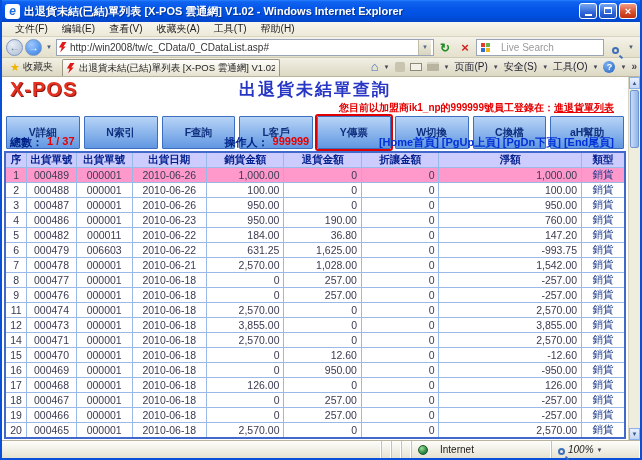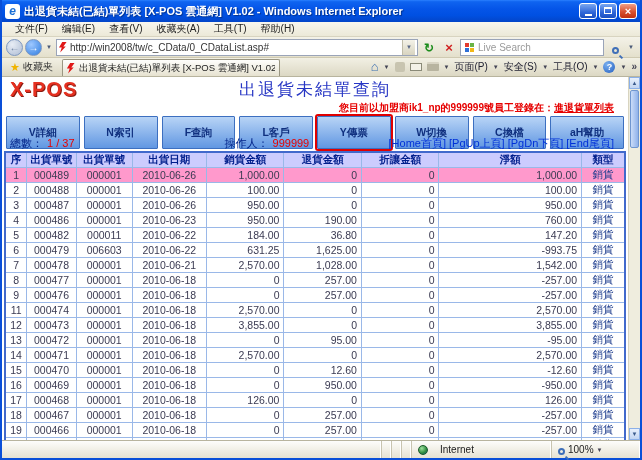--- a/index.html
+++ b/index.html
@@ -39,22 +39,22 @@
              padding:0 2px; gap:3px; cursor:text; }
   .favicon { width:8px; height:11px; background:#e01818; display:inline-block; flex:0 0 8px;
              clip-path:polygon(45% 0,100% 0,55% 45%,85% 45%,15% 100%,35% 55%,0 55%); }
   .url-text { font-size:10px; color:#333; flex:1; white-space:nowrap; overflow:hidden; }
   .combo-arrow { font-size:6px; color:#5a6886; background:linear-gradient(#f4f2e8,#d8d4c0); height:15px; width:13px;
                  text-align:center; line-height:15px; border-left:1px solid #c0bca8; cursor:pointer; }
   .tool { width:18px; height:17px; text-align:center; line-height:16px; font-size:12px; cursor:pointer;
           border:1px solid transparent; border-radius:2px; }
   .tool.refresh { color:#1c8c1c; font-weight:bold; }
   .tool.stop { color:#d02020; font-weight:bold; font-size:13px; }
-  .search-box { width:144px; height:17px; background:#fff; border:1px solid #9aa4b8; display:flex; align-items:center;
-                gap:4px; padding:0 4px; cursor:text; }
+  .search-box { width:128px; height:17px; background:#fff; border:1px solid #9aa4b8; display:flex; align-items:center;
+                gap:11px; padding:0 4px; cursor:text; }
   .winflag { width:9px; height:9px; display:grid; grid-template-columns:4px 4px; gap:1px; flex:0 0 9px; }
   .winflag i { width:4px; height:4px; display:block; }
   .winflag .r{background:#e23a2e}.winflag .g{background:#69b345}.winflag .b{background:#2e6fd6}.winflag .y{background:#f2b717}
   .search-placeholder { font-size:10px; color:#9a9a9a; }
   .mag { display:inline-block; width:7px; height:7px; border:2px solid #3f6fb8; border-radius:50%; position:relative; top:2px; }
   .mag::after { content:""; position:absolute; width:2px; height:4px; background:#3f6fb8; left:6px; top:6px; transform:rotate(-45deg); }
 
   
   .tabsbar { height:19px; flex:0 0 19px; display:flex; align-items:flex-end; background:linear-gradient(to bottom,#f2f0e4,#dcd8c4);
              padding:0 3px; gap:4px; border-bottom:1px solid #b8b49e; }
@@ -74,28 +74,28 @@
   .cicon.help { width:12px; height:12px; border-radius:50%; background:radial-gradient(circle at 35% 30%,#7ab0f0,#2660c0);
                 color:#fff; font-size:9px; font-weight:bold; text-align:center; line-height:12px; }
   .chev { font-size:10px; color:#445; font-weight:bold; cursor:pointer; }
 
   
   .content { flex:1; display:flex; background:#fff; min-height:0; }
   .page { flex:1; display:flex; flex-direction:column; min-width:0; }
   .page-head { height:24px; flex:0 0 24px; position:relative; display:flex; align-items:center; }
   .logo { position:absolute; left:8px; font-size:20px; font-weight:800; color:#e53020; letter-spacing:1px;
           text-shadow:1px 1px 0 #8a1a10; }
-  .page-title { margin:12px auto; font-size:17px; font-weight:normal; color:#2736c4; letter-spacing:2px; }
+  .page-title { margin:12px auto; font-size:17px; font-weight:bold; color:#2736c4; letter-spacing:2px; }
   .notice { height:13px; flex:0 0 13px; text-align:right; padding-right:14px; font-size:10px; color:#e60000; font-weight:bold; }
   .notice-link { color:#e60000; text-decoration:underline; cursor:pointer; }
   .toolbar { height:21px; flex:0 0 21px; display:flex; gap:4px; padding:2px 4px 0 4px; }
   .tbtn { flex:1; height:33px; font-size:10.5px; font-weight:bold; color:#10307f; cursor:pointer;
           background:linear-gradient(to bottom,#b8d4f6,#6197e2); border:1px solid #3c6fc0; border-radius:1px; }
   .tbtn.highlighted { outline:2px solid #e00000; outline-offset:0px; }
-  .statusrow { height:16px; flex:0 0 16px; display:flex; align-items:center; font-size:11px; font-weight:normal;
+  .statusrow { height:16px; flex:0 0 16px; display:flex; align-items:flex-start; font-size:11px; font-weight:bold;
                color:#002288; padding:0 14px 0 8px; }
   .statusrow .val { color:#e60000; margin-left:4px; }
   .statusrow .op { margin-left:150px; }
   .paging { margin-left:auto; display:flex; gap:3px; }
   .pg { color:#0031d8; cursor:pointer; text-decoration:none; }
 
   
   table { width:calc(100% - 4px); margin:0 2px; height:285px; border-collapse:collapse; table-layout:fixed;
           border:2px solid #4169cc; }
   th { background:#ccccfe; color:#001e8c; font-size:10.5px; font-weight:bold; height:15px;
@@ -118,21 +118,21 @@
 
   
   .statusbar { height:18px; flex:0 0 18px; display:flex; align-items:center; background:linear-gradient(#fdfdfb,#e6e2d2);
                border-top:1px solid #b8b49e; font-size:10px; color:#222; }
   .sb-panel { border-right:1px solid #c8c4b0; box-shadow:inset -1px 0 0 #fff; height:100%; display:flex; align-items:center;
               padding:0 6px; gap:12px; }
   .sb-main { flex:1; }
   .sb-tick { width:10px; padding:0; }
   .globe { width:10px; height:10px; border-radius:50%; background:radial-gradient(circle at 35% 30%,#9ee09e,#2e8c3e 60%,#1c5c8c);
            border:1px solid #1a5a2a; display:inline-block; }
-  .zoom-panel { gap:3px; border-right:none; cursor:pointer; }
+  .zoom-panel { gap:3px; border-right:none; cursor:pointer;font-style:italic; }
   .zoom-drop { font-size:6px; color:#445; }
 </style>
 </head>
 <body>
 
 <div class="window">
 
   <div class="titlebar">
     <span class="ie-icon">e</span>
     <span class="title-text">出退貨未結(已結)單列表 [X-POS 雲通網] V1.02 - Windows Internet Explorer</span>
@@ -396,31 +396,20 @@
               <td>000473</td>
               <td>000001</td>
               <td>2010-06-18</td>
               <td>3,855.00</td>
               <td>0</td>
               <td>0</td>
               <td>3,855.00</td>
               <td>銷貨</td>
             </tr>
 
-            <tr>
-              <td>13</td>
-              <td>000472</td>
-              <td>000001</td>
-              <td>2010-06-18</td>
-              <td>0</td>
-              <td>95.00</td>
-              <td>0</td>
-              <td>-95.00</td>
-              <td>銷貨</td>
-            </tr>
 
             <tr>
               <td>14</td>
               <td>000471</td>
               <td>000001</td>
               <td>2010-06-18</td>
               <td>2,570.00</td>
               <td>0</td>
               <td>0</td>
               <td>2,570.00</td>

